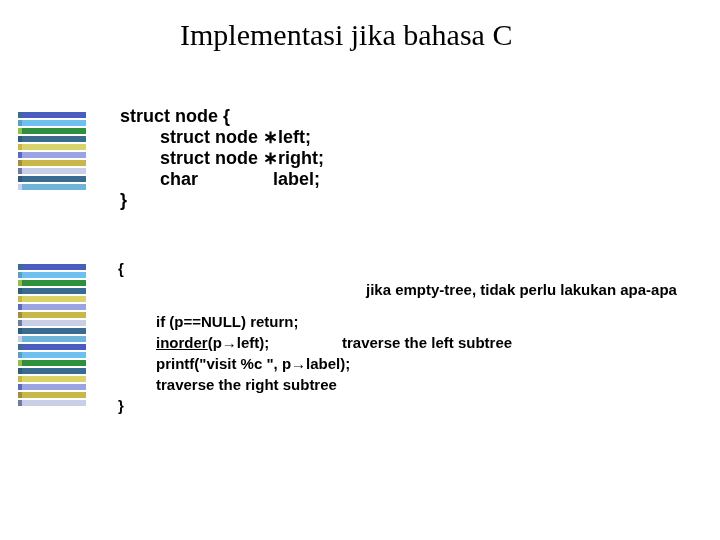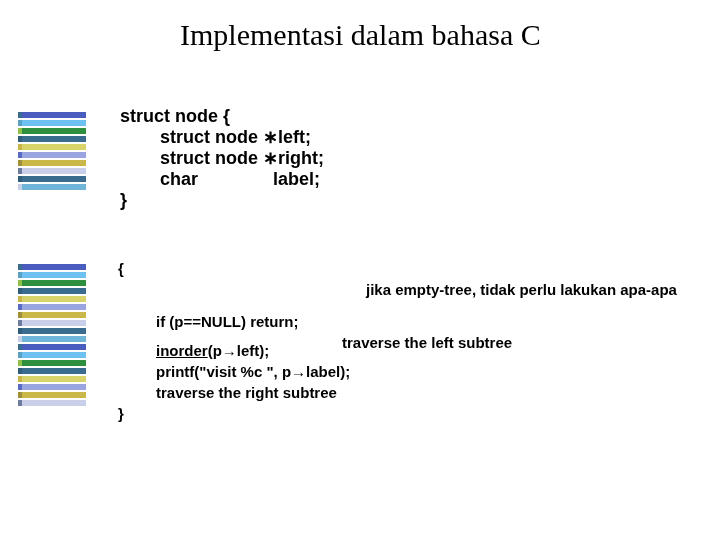--- a/index.html
+++ b/index.html
@@ -52,21 +52,21 @@
     color: #000;
   }
   .uline { text-decoration: underline; }
   .line { display: flex; }
   .lbl { display: inline-block; }
   .cmt { font-weight: bold; }
 </style>
 </head>
 <body>
 
-<div class="title">Implementasi dalam bahasa C</div>
+<div class="title">Implementasi jika bahasa C</div>
 
 <div class="bullet-stripes" id="stripes-1" style="top:112px;">
     <div class="row">
       <div class="seg1" style="background: rgb(58, 108, 143);"></div>
       <div class="seg2" style="background: rgb(74, 93, 191);"></div>
     </div>
     <div class="sgap"></div>
     <div class="row">
       <div class="seg1" style="background: rgb(90, 160, 192);"></div>
       <div class="seg2" style="background: rgb(110, 192, 240);"></div>
@@ -216,21 +216,21 @@
   <div class="line">
       <span>{</span>
     </div>
   <div class="line">
     <span class="lbl" style="width:38px;"></span>
       <span class="lbl" style="width:210px;margin-top:32px;">if (p==NULL)  return;</span>
       <span class="cmt">jika empty-tree, tidak perlu lakukan apa-apa</span>
   </div>
   <div class="line">
     <span class="lbl" style="width:38px;"></span>
-      <span class="lbl" style="width:186px;margin-top:8px;"><span class="uline">inorder</span><span>(p→left);</span></span>
+      <span class="lbl" style="width:186px;"><span class="uline">inorder</span><span>(p→left);</span></span>
       <span class="cmt">traverse the left subtree</span>
   </div>
   <div class="line">
     <span class="lbl" style="width:38px;"></span>
       <span class="lbl" style="width:218px;">printf("visit %c ", p→label);</span>
   </div>
   <div class="line">
     <span class="lbl" style="width:38px;"></span>
       <span class="cmt">traverse the right subtree</span>
   </div>

